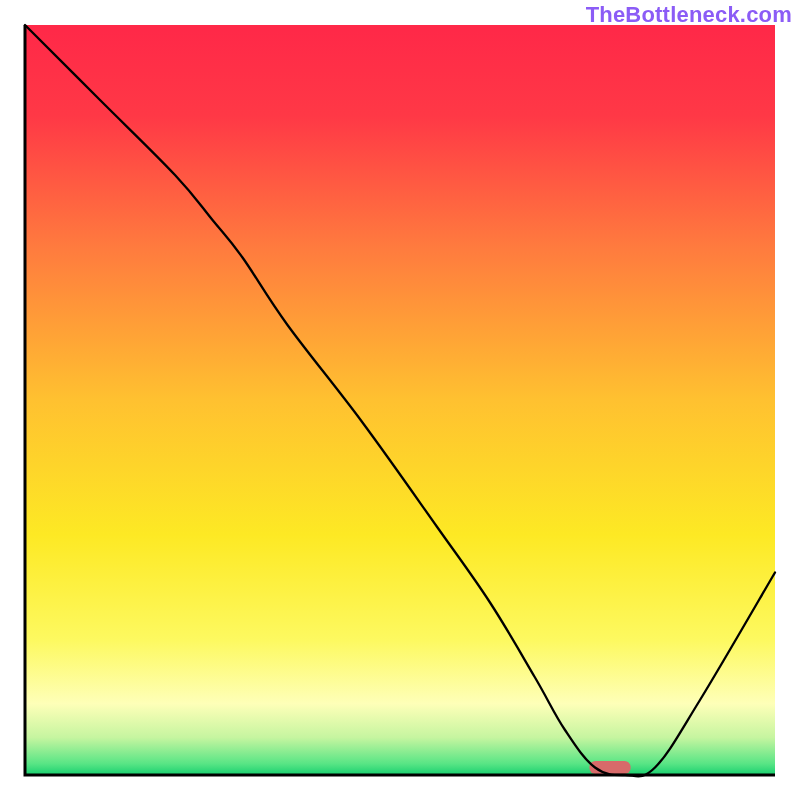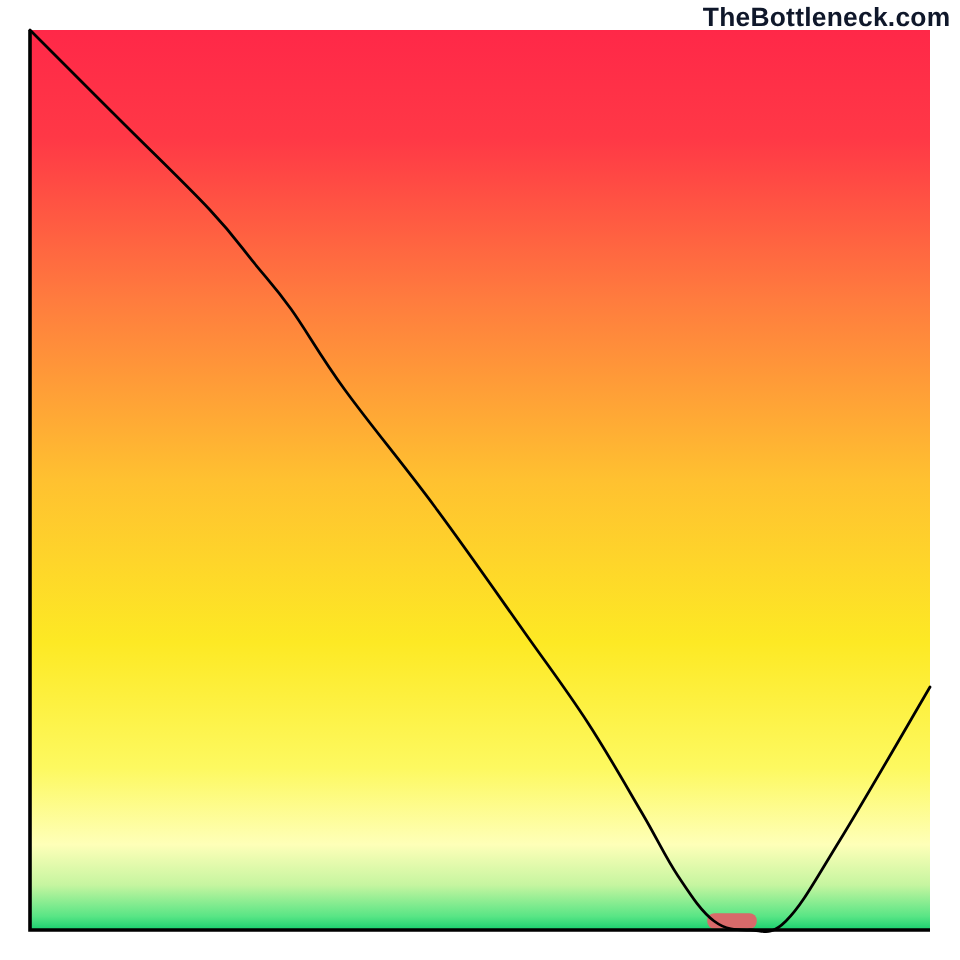--- a/index.html
+++ b/index.html
@@ -14,21 +14,21 @@
     position: relative;
     width: 800px;
     height: 800px;
   }
   .watermark {
     position: absolute;
     top: 2px;
     right: 8px;
     font-size: 22px;
     font-weight: 600;
-    color: #0f172a;
+    color: #8b5cf6;
     letter-spacing: 0.2px;
   }
   svg {
     display: block;
   }
 </style>
 </head>
 <body>
 
 <div class="container">

